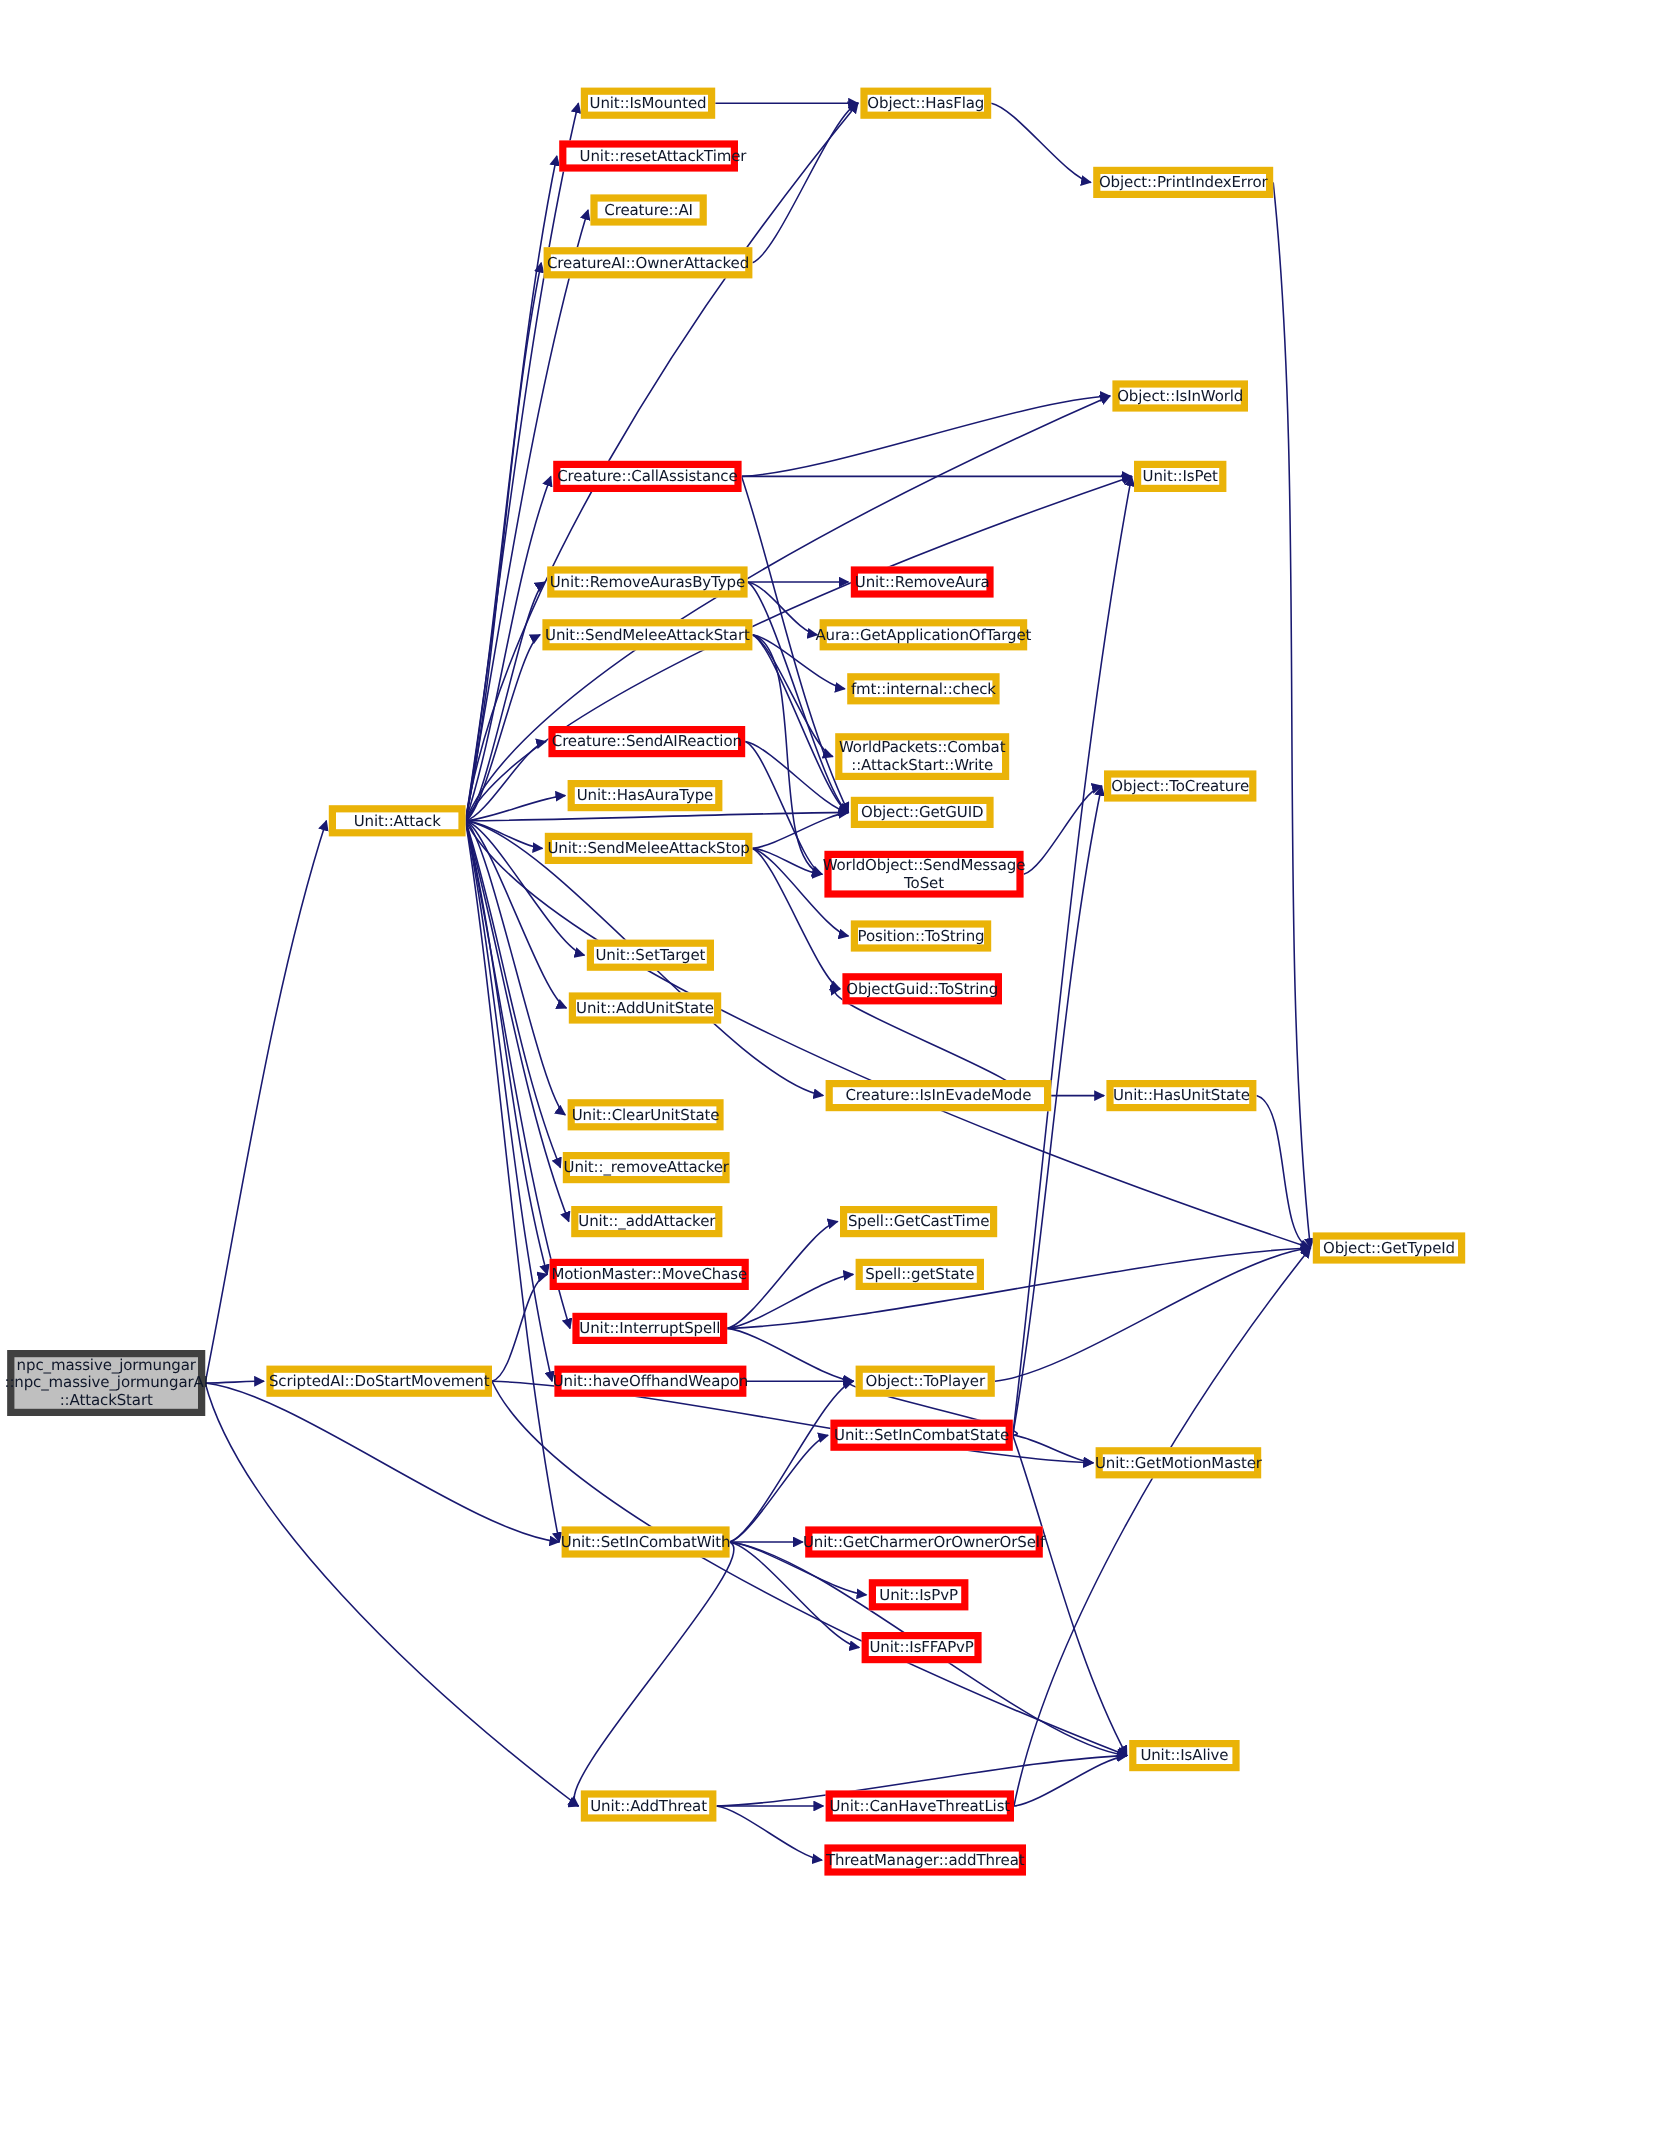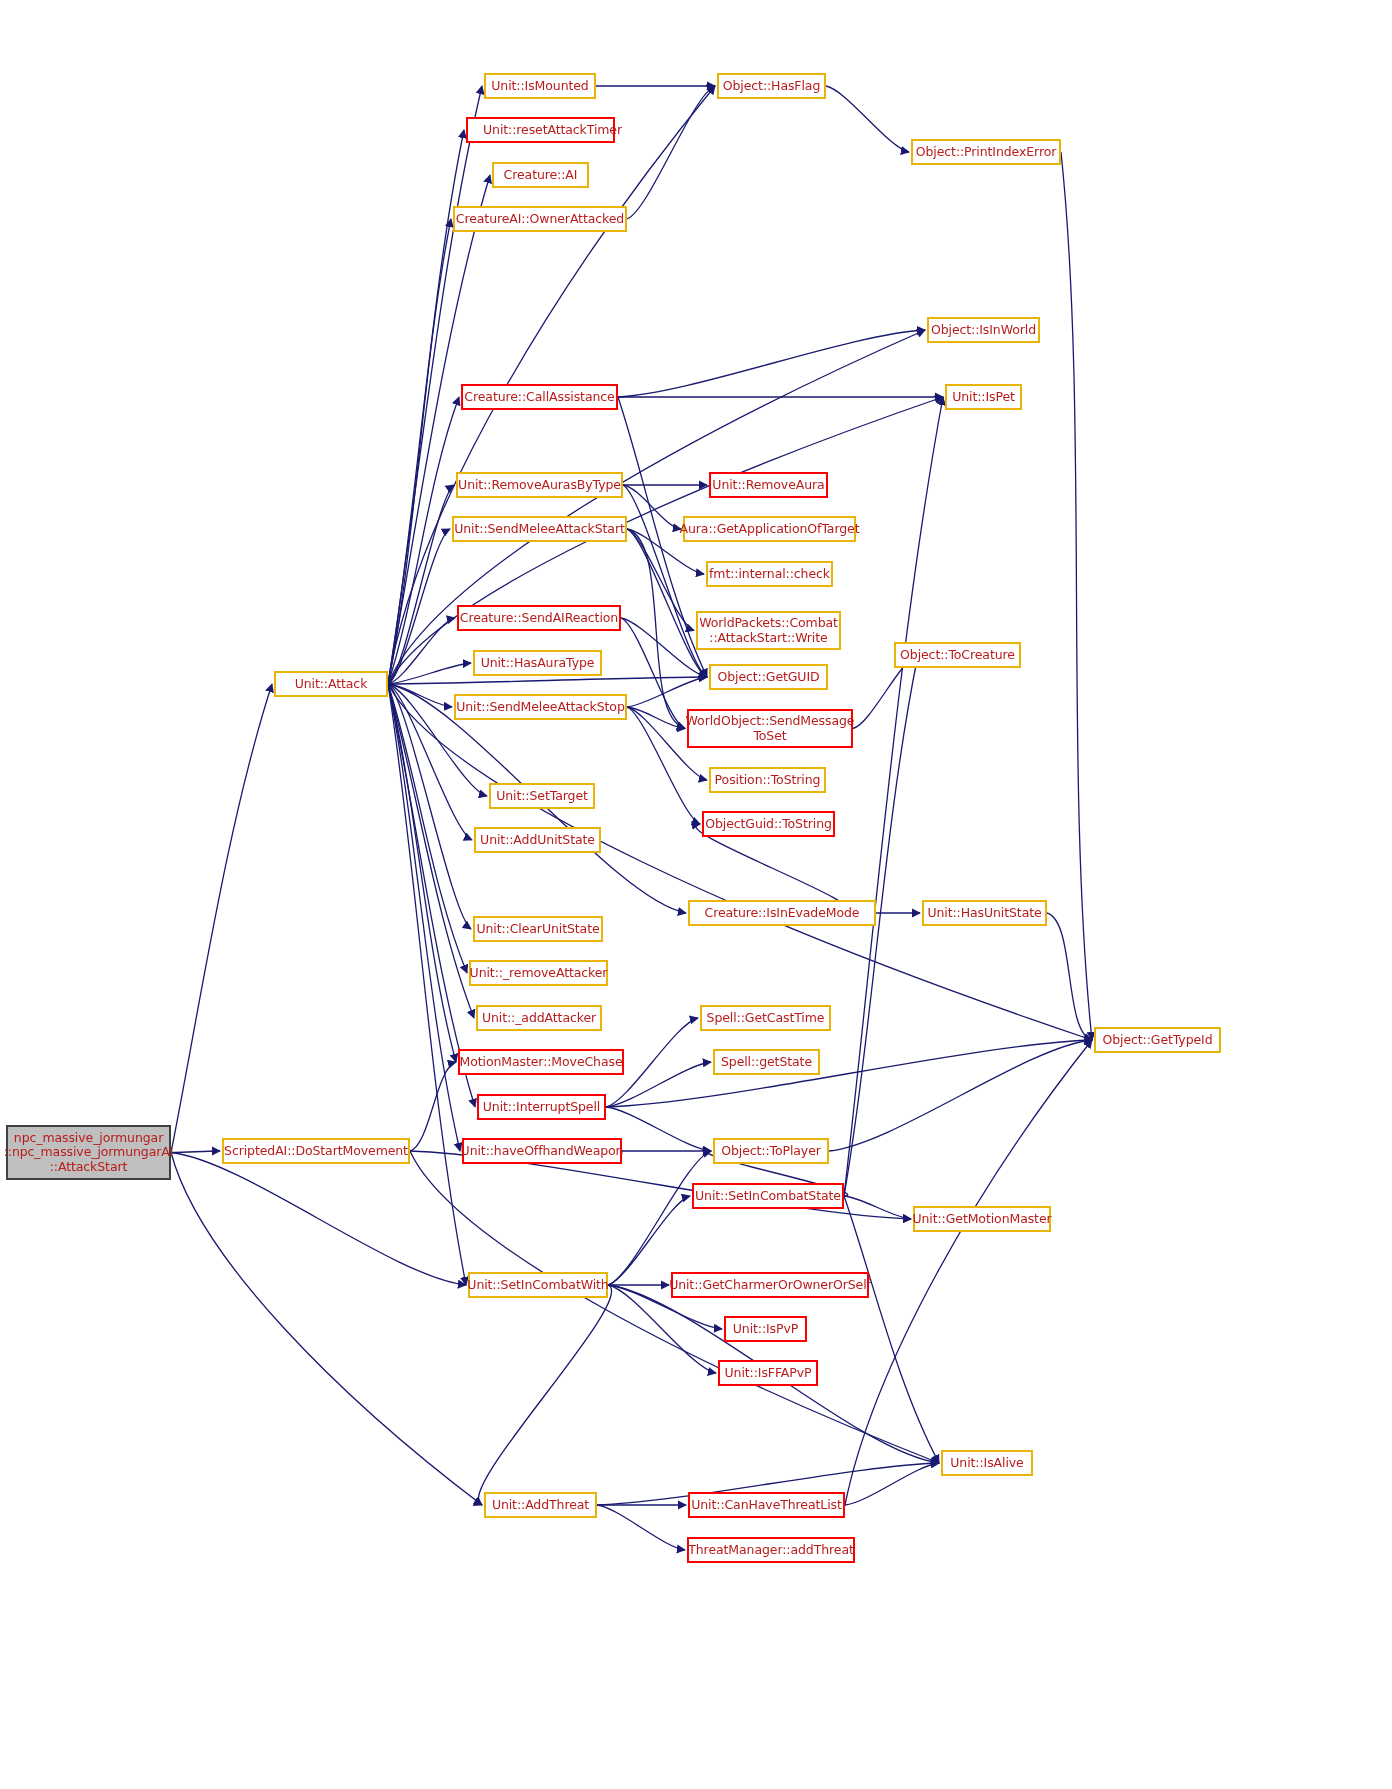--- a/index.html
+++ b/index.html
@@ -21,22 +21,22 @@
     left: 0;
     top: 0;
     width: 1392px;
     height: 1789px;
     pointer-events: none;
   }
   .node {
     position: absolute;
     box-sizing: border-box;
     background: #ffffff;
-    border: 2px solid #eab308;
-    color: #b91c1c;
+    border: 6px solid #eab308;
+    color: #0f172a;
     font-size: 12.5px;
     line-height: 1.15;
     display: flex;
     align-items: center;
     justify-content: center;
     text-align: center;
     white-space: pre;
     letter-spacing: -0.1px;
     z-index: 5;
   }
@@ -164,21 +164,21 @@
       <div class="node" style="left: 696px; top: 611px; width: 145px; height: 39px;"><span>WorldPackets::Combat
 ::AttackStart::Write</span></div>
       <div class="node red" style="left: 457px; top: 605px; width: 164px; height: 26px;"><span>Creature::SendAIReaction</span></div>
       <div class="node" style="left: 473px; top: 650px; width: 129px; height: 26px;"><span>Unit::HasAuraType</span></div>
       <div class="node" style="left: 454px; top: 694px; width: 173px; height: 26px;"><span>Unit::SendMeleeAttackStop</span></div>
       <div class="node" style="left: 709px; top: 664px; width: 119px; height: 26px;"><span>Object::GetGUID</span></div>
       <div class="node red" style="left: 687px; top: 709px; width: 166px; height: 39px;"><span>WorldObject::SendMessage
 ToSet</span></div>
       <div class="node" style="left: 709px; top: 767px; width: 117px; height: 26px;"><span>Position::ToString</span></div>
       <div class="node red" style="left: 702px; top: 811px; width: 133px; height: 26px;"><span>ObjectGuid::ToString</span></div>
-      <div class="node" style="left: 894px; top: 642px; width: 127px; height: 26px;"><span>Object::ToCreature</span></div>
+      <div class="node" style="left: 920px; top: 642px; width: 127px; height: 26px;"><span>Object::ToCreature</span></div>
       <div class="node" style="left: 489px; top: 783px; width: 106px; height: 26px;"><span>Unit::SetTarget</span></div>
       <div class="node" style="left: 474px; top: 827px; width: 127px; height: 26px;"><span>Unit::AddUnitState</span></div>
       <div class="node" style="left: 688px; top: 900px; width: 188px; height: 26px; text-align: right;"><span>Creature::IsInEvadeMode</span></div>
       <div class="node" style="left: 922px; top: 900px; width: 125px; height: 26px;"><span>Unit::HasUnitState</span></div>
       <div class="node" style="left: 473px; top: 916px; width: 130px; height: 26px;"><span>Unit::ClearUnitState</span></div>
       <div class="node" style="left: 469px; top: 960px; width: 139px; height: 26px;"><span>Unit::_removeAttacker</span></div>
       <div class="node" style="left: 476px; top: 1005px; width: 126px; height: 26px;"><span>Unit::_addAttacker</span></div>
       <div class="node" style="left: 700px; top: 1005px; width: 131px; height: 26px;"><span>Spell::GetCastTime</span></div>
       <div class="node" style="left: 713px; top: 1049px; width: 107px; height: 26px;"><span>Spell::getState</span></div>
       <div class="node red" style="left: 458px; top: 1049px; width: 166px; height: 26px;"><span>MotionMaster::MoveChase</span></div>

